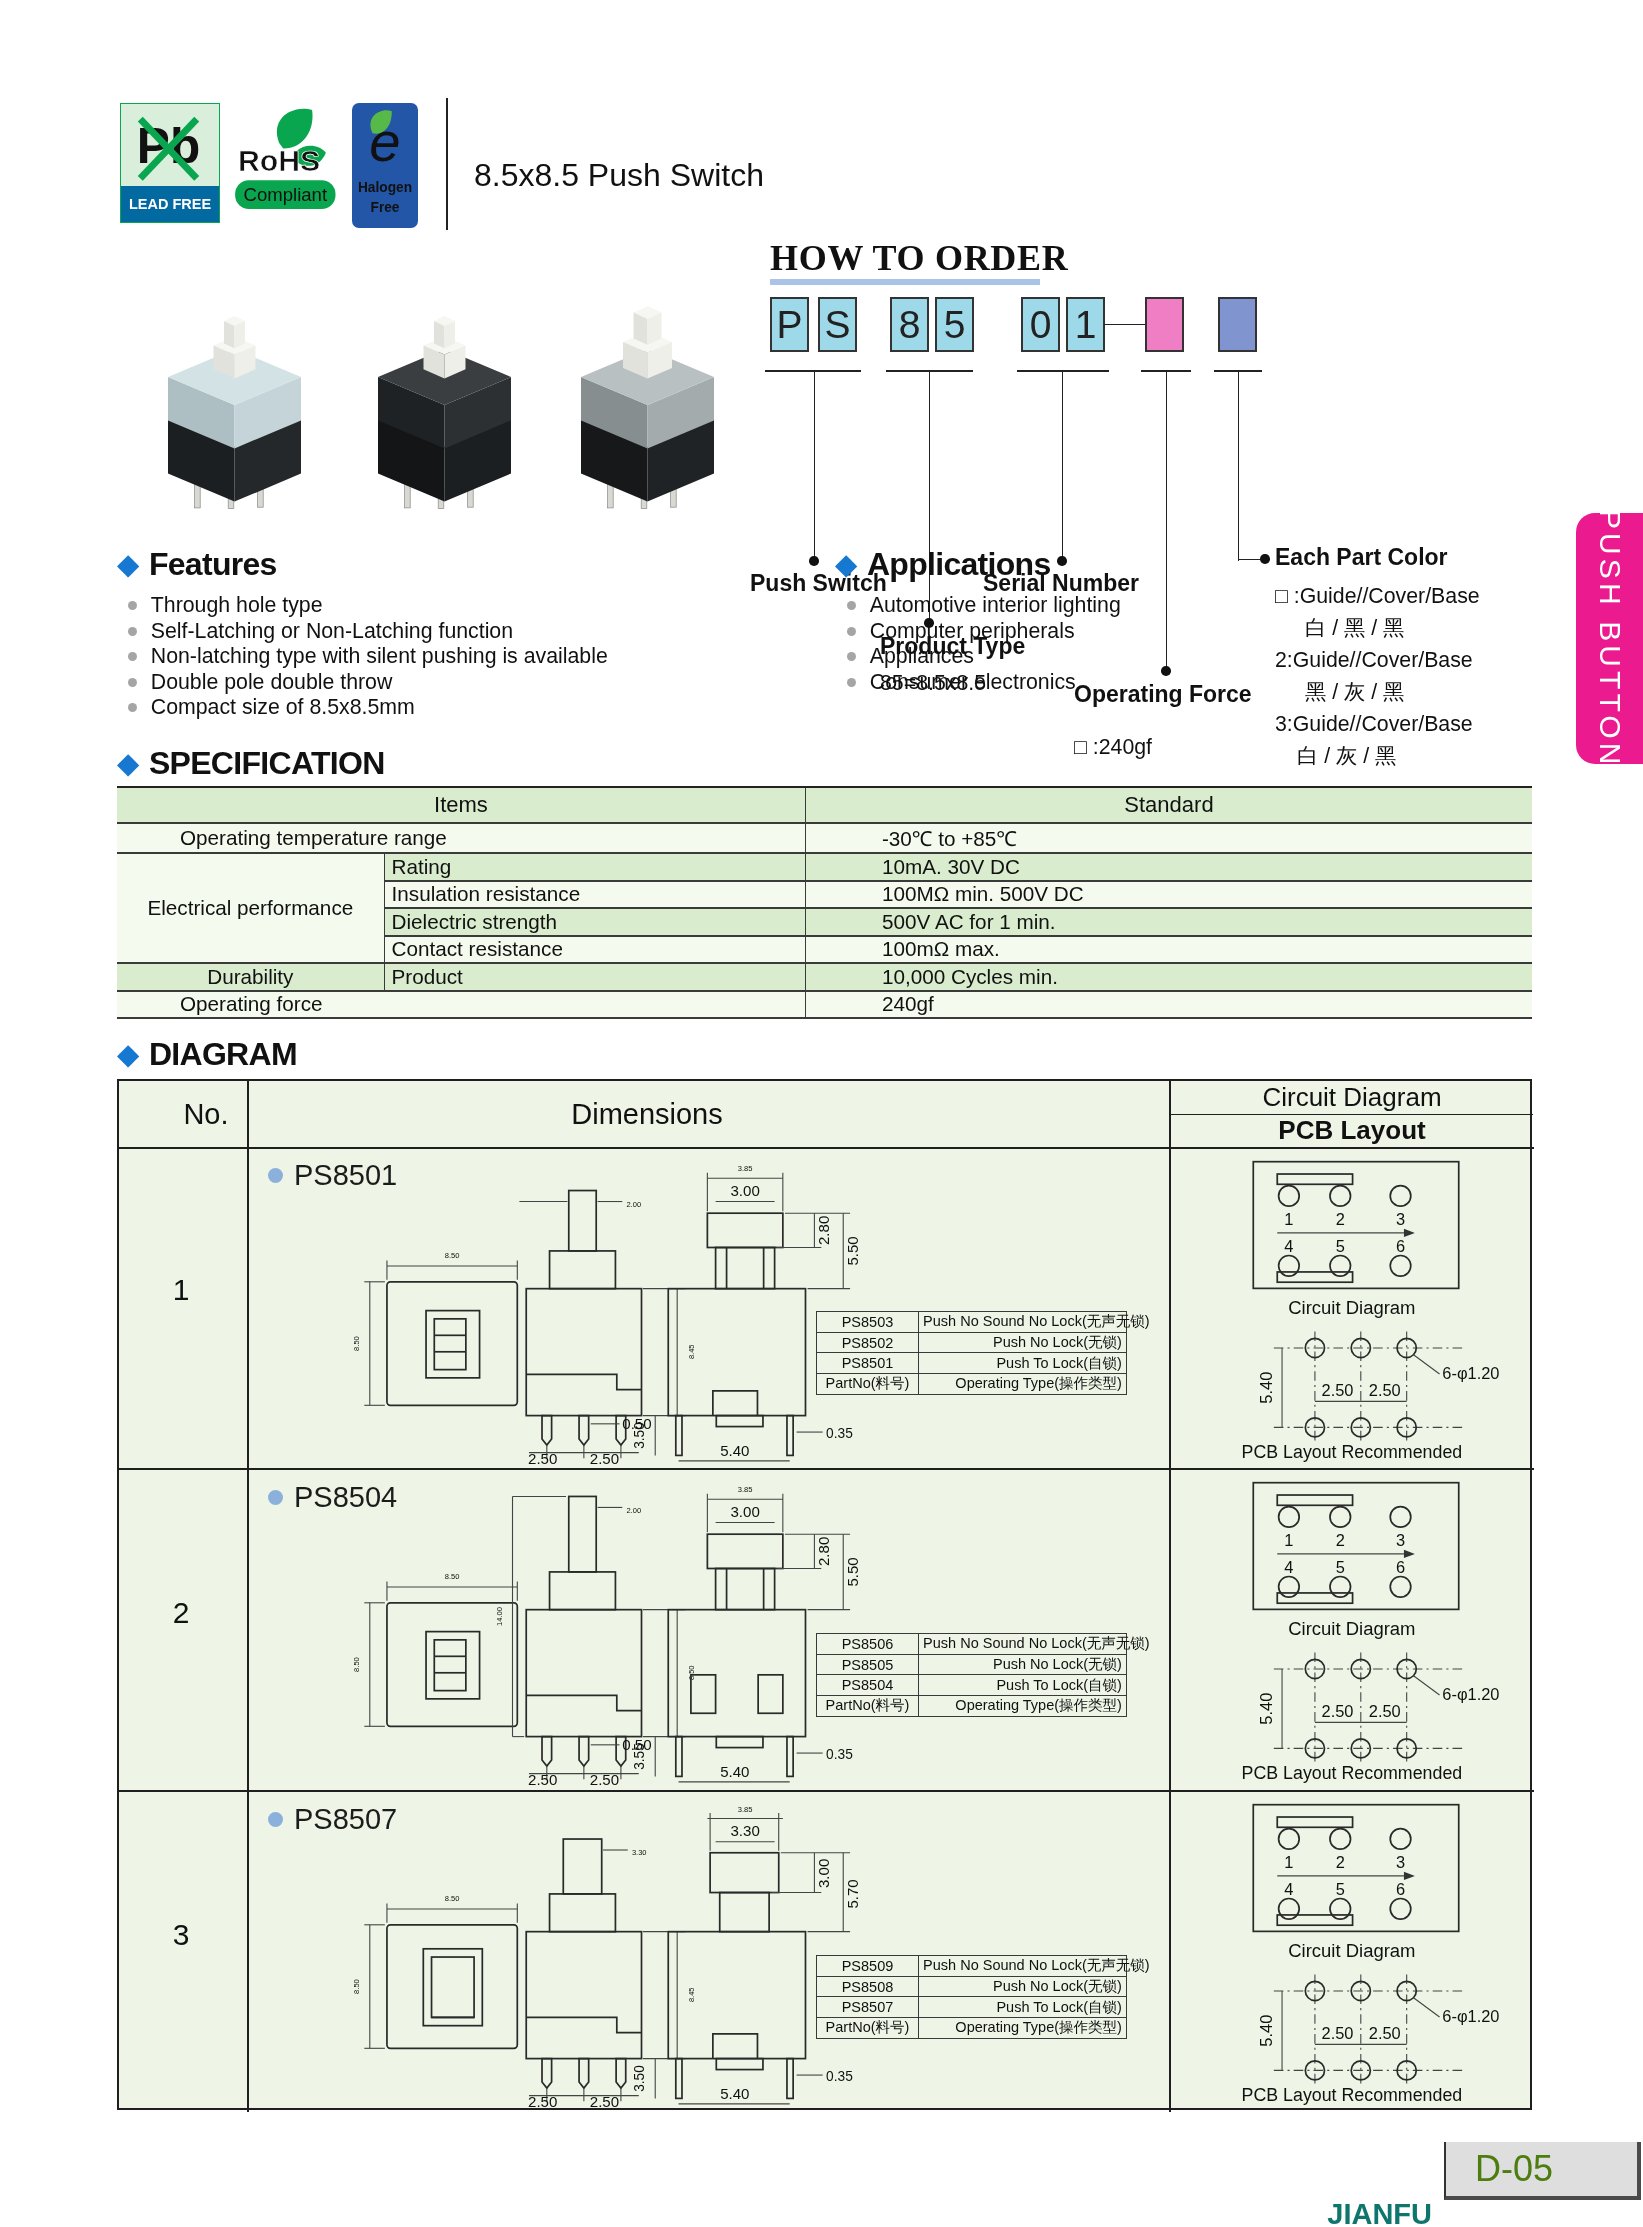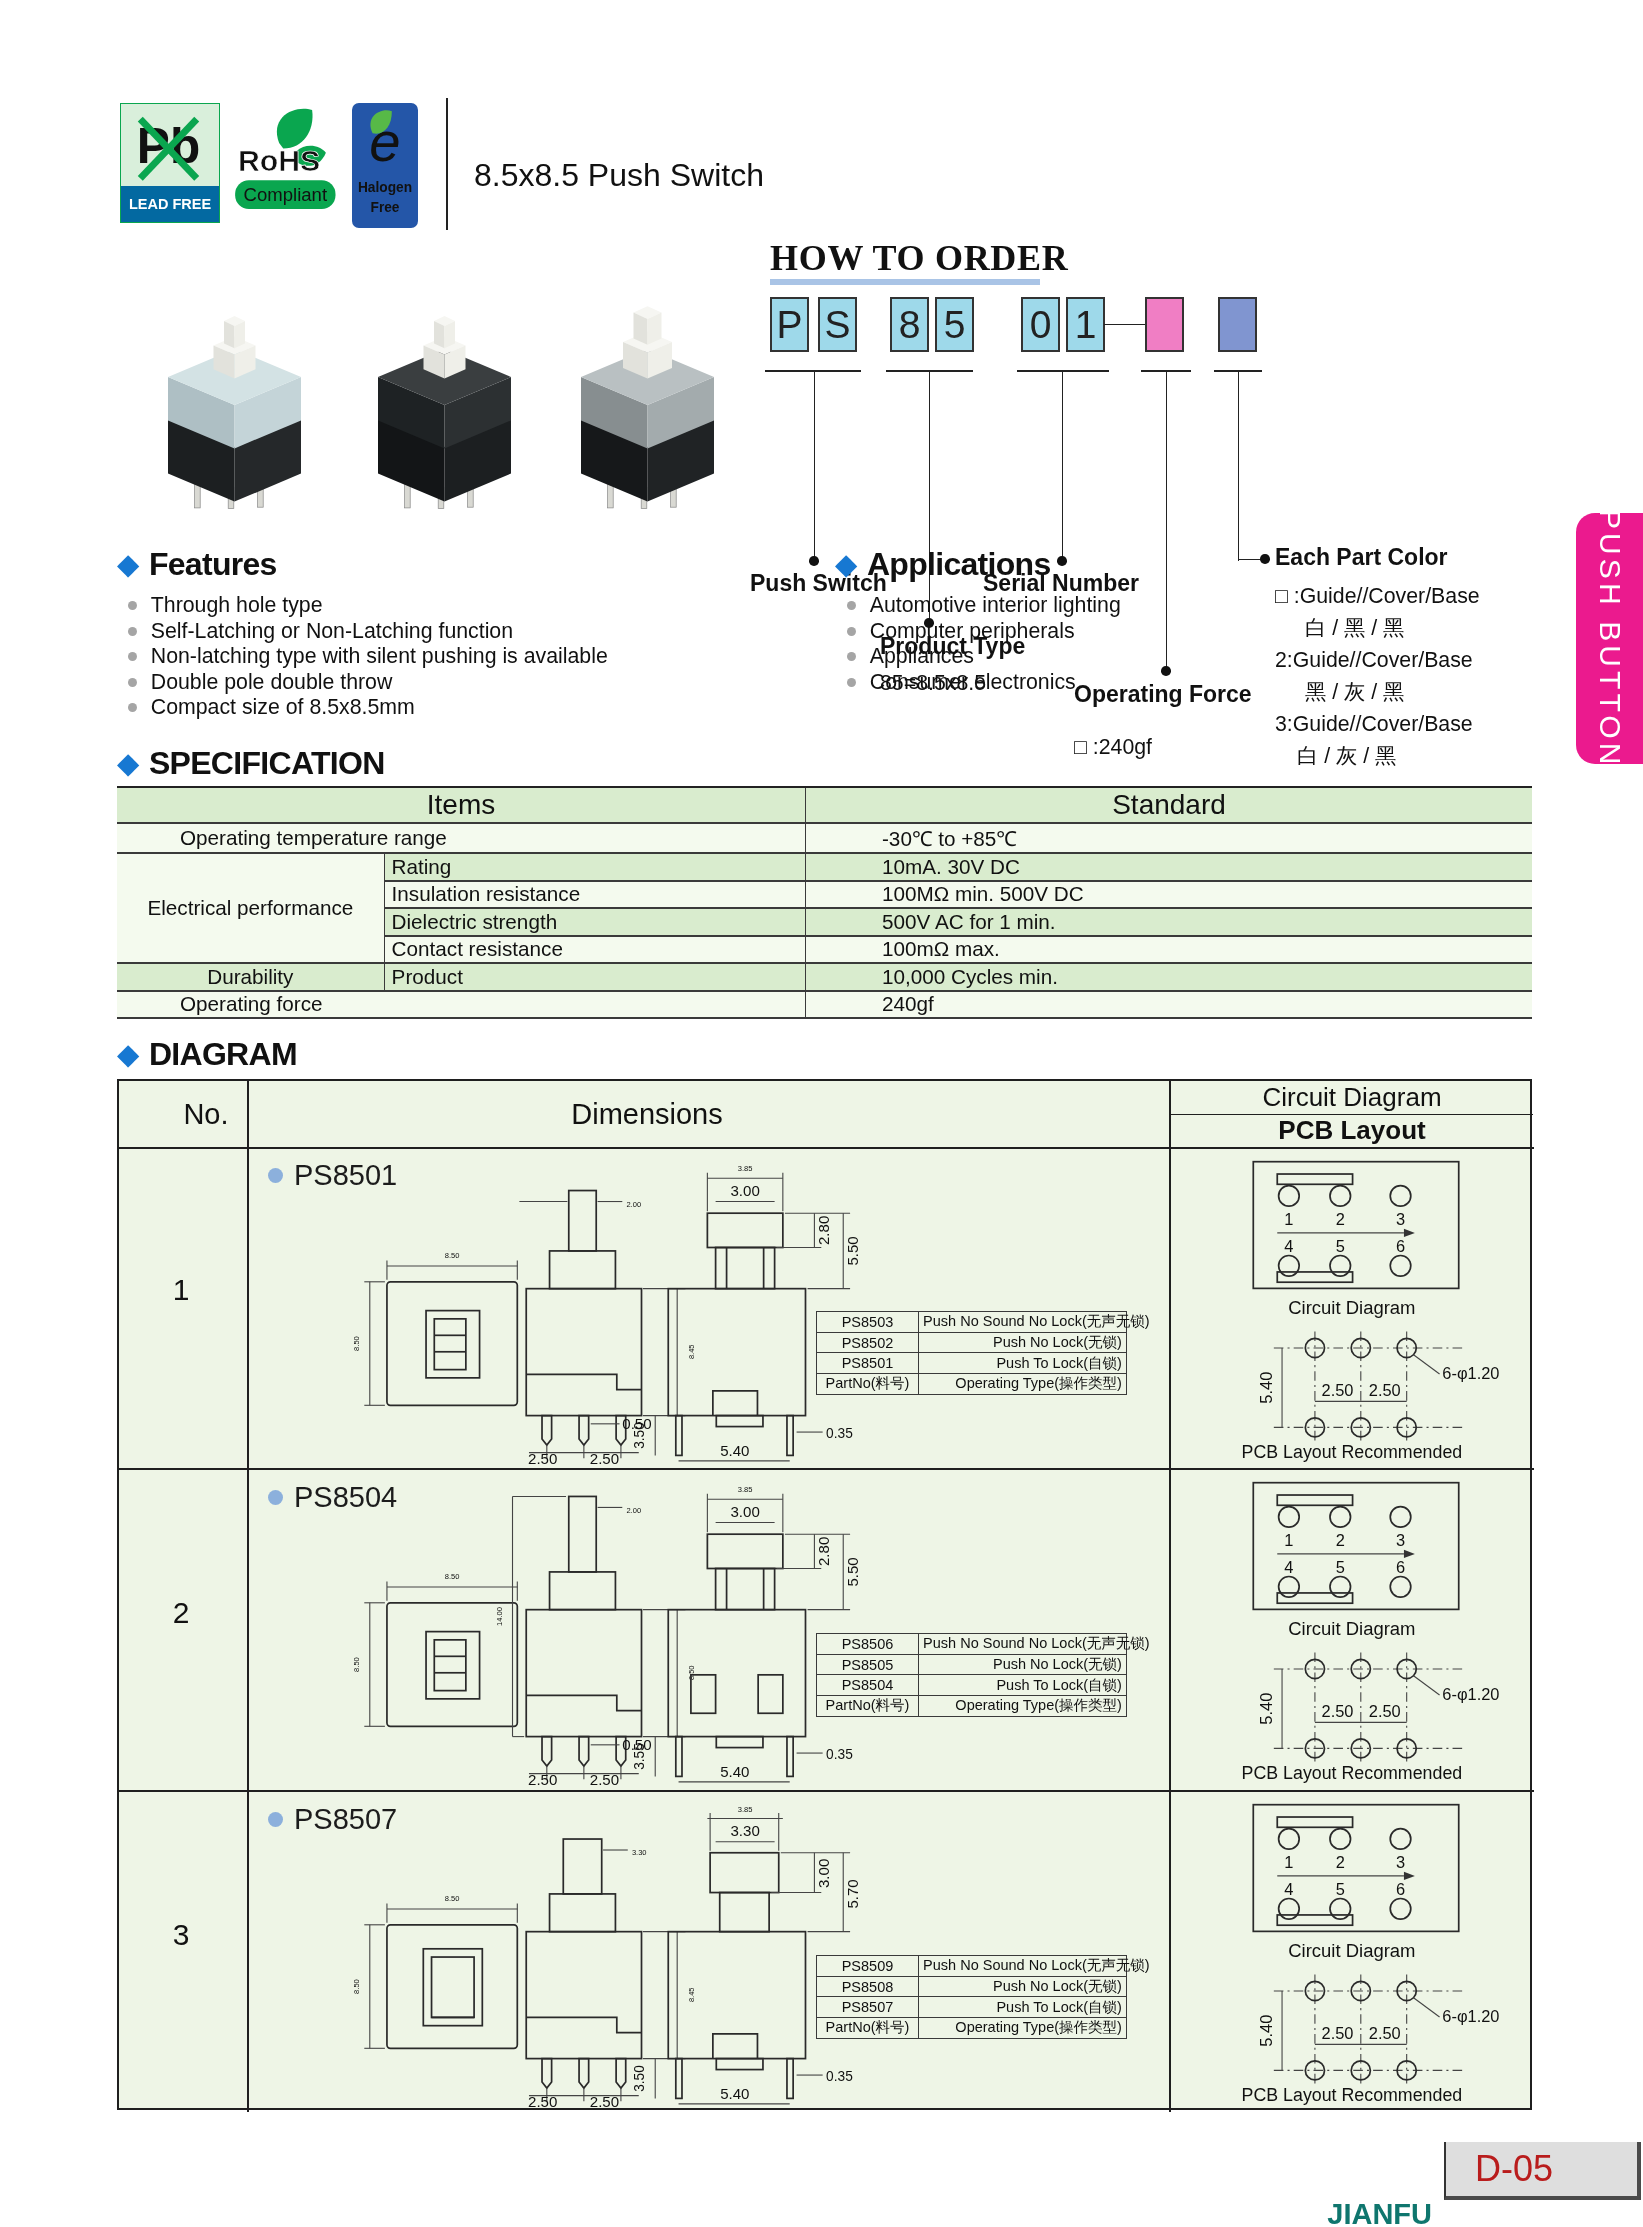--- a/index.html
+++ b/index.html
@@ -23,21 +23,21 @@
            display:flex;align-items:center;justify-content:center;font-size:39px;color:#222;box-sizing:border-box;}
   .rule{position:absolute;height:2.1px;background:#222;}
   .stem{position:absolute;width:1.4px;background:#222;}
   .odot{position:absolute;width:9.6px;height:9.6px;border-radius:50%;background:#111;}
   .olabel{position:absolute;font-size:23px;font-weight:bold;white-space:nowrap;}
   .osub{position:absolute;font-size:21.3px;white-space:nowrap;}
   .clr-line{font-size:21.3px;line-height:32px;white-space:nowrap;}
   
   table.spec{border-collapse:collapse;table-layout:fixed;width:1415px;border-top:2.1px solid #222;border-bottom:2.8px double #3a3a3a;}
   .spec td{font-size:20.7px;height:27.5px;padding:0 6.9px;border-top:2.8px double #3a3a3a;box-sizing:border-box;}
-  .spec tr.h td{border-top:none;height:36px;font-size:28px;text-align:center;}
+  .spec tr.h td{border-top:none;height:36px;font-size:22px;text-align:center;}
   .spec .g{background:#d9ecce;}
   .spec .p{background:#f4faee;}
   .spec .vr{border-left:1.4px solid #3a3a3a;}
   .spec .ctr{text-align:center;}
   .spec .ind{padding-left:63px;}
   .spec .val{padding-left:76px;}
   
   #dg{background:#eef5e6;border:2.1px solid #1f1f1f;box-sizing:border-box;}
   .dgline{position:absolute;background:#1f1f1f;}
   .dg-h{position:absolute;font-size:29px;display:flex;align-items:center;justify-content:center;}
@@ -48,21 +48,21 @@
   .pt td{border:1.4px solid #3a3a3a;font-size:14.5px;height:20.7px;padding:0 4.1px;white-space:nowrap;box-sizing:border-box;}
   .pt td.c1{width:102px;text-align:center;}
   .pt td.c2{text-align:right;}
   
   #sidetab{left:1576px;top:513px;width:67px;height:251px;background:#eb1a8e;border-radius:19px 0 0 19px;
            display:flex;align-items:center;justify-content:center;}
   #sidetab span{writing-mode:vertical-rl;color:#fff;font-size:30px;letter-spacing:4.1px;white-space:nowrap;}
   
   #d05{left:1444px;top:2142px;width:197px;height:58px;background:#dedede;border-left:2.1px solid #333;
        border-right:4.1px solid #4a4a4a;border-bottom:4.1px solid #4a4a4a;box-sizing:border-box;
-       display:flex;align-items:center;font-size:36px;color:#b91c1c;padding-left:29px;}
+       display:flex;align-items:center;font-size:36px;color:#4d7c0f;padding-left:29px;}
 </style>
 </head>
 <body>
 
 <div id="page">
 
   <div class="abs" style="left:120px;top:103px;width:98px;height:118px;background:#d9efdb;border:1.4px solid #0aa64f;">
     <svg width="95" height="91" viewBox="0 0 138 132">
       <text x="69" y="86" text-anchor="middle" font-size="72" font-weight="bold" fill="#0aa64f">Pb</text>
       <line x1="28" y1="22" x2="110" y2="108" stroke="#0aa64f" stroke-width="10"></line>

